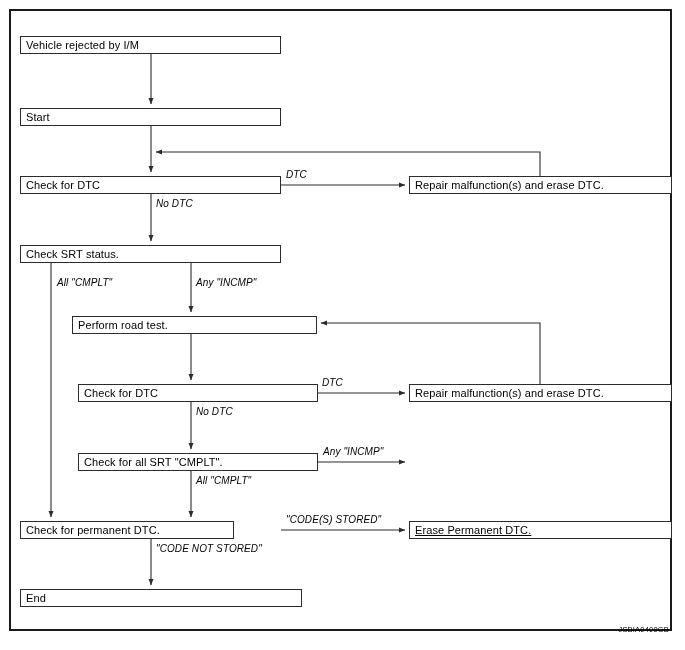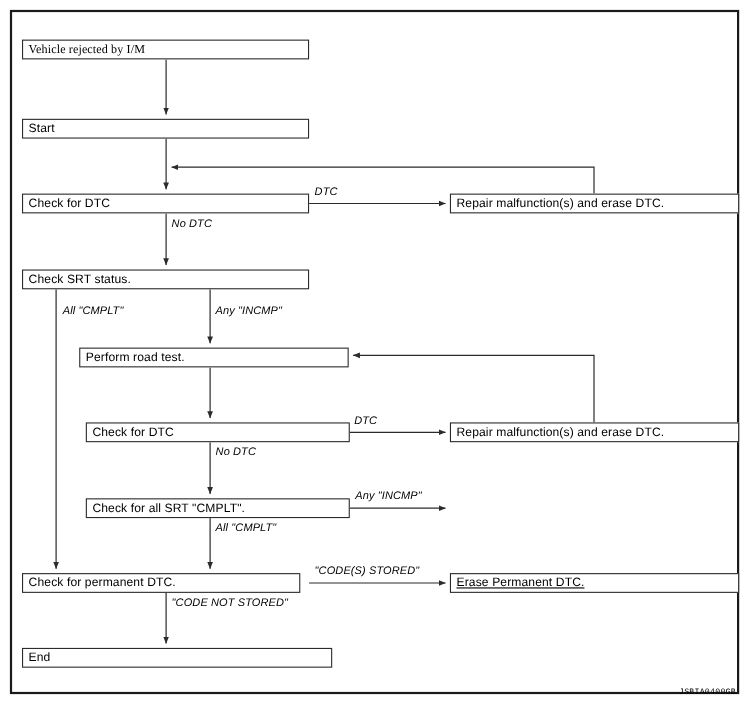--- a/index.html
+++ b/index.html
@@ -57,21 +57,21 @@
     letter-spacing: 0.1px;
     font-style: italic;
   }
   .ref-code {
     position: absolute;
     right: 16px;
     bottom: 16px;
     font-size: 7.5px;
     color: #000000;
     letter-spacing: 0.2px;
-    font-family: Liberation Mono, monospace;
+    font-family: Liberation Sans, sans-serif;
   }
 </style>
 </head>
 <body>
 
 <div id="page">
 
   <div id="frame"></div>
 
   <svg id="wires" viewBox="0 0 685 650" xmlns="http://www.w3.org/2000/svg">
@@ -107,21 +107,21 @@
       <path d="M318,462 L405,462" marker-end="url(#arrow)"></path>
 
       <path d="M191,471 L191,517" marker-end="url(#arrow)"></path>
 
       <path d="M281,530 L405,530" marker-end="url(#arrow)"></path>
 
       <path d="M151,539 L151,585" marker-end="url(#arrow)"></path>
     </g>
   </svg>
 
-  <div class="node" style="left: 20px; top: 36px; width: 261px; height: 18px; font-family: Liberation Serif, serif;">
+  <div class="node" style="left: 20px; top: 36px; width: 261px; height: 18px;">
     <span>Vehicle rejected by I/M</span>
   </div>
   <div class="node" style="left: 20px; top: 108px; width: 261px; height: 18px; align-items: center;">
     <span>Start</span>
   </div>
   <div class="node" style="left: 20px; top: 176px; width: 261px; height: 18px;">
     <span>Check for DTC</span>
   </div>
   <div class="node" style="left: 409px; top: 176px; width: 263px; height: 18px;">
     <span>Repair malfunction(s) and erase DTC.</span>
@@ -134,21 +134,21 @@
   </div>
   <div class="node" style="left: 78px; top: 384px; width: 240px; height: 18px;">
     <span>Check for DTC</span>
   </div>
   <div class="node" style="left: 409px; top: 384px; width: 263px; height: 18px;">
     <span>Repair malfunction(s) and erase DTC.</span>
   </div>
   <div class="node" style="left: 78px; top: 453px; width: 240px; height: 18px;">
     <span>Check for all SRT "CMPLT".</span>
   </div>
-  <div class="node" style="left: 20px; top: 521px; width: 253px; height: 18px;">
+  <div class="node" style="left: 20px; top: 521px; width: 214px; height: 18px;">
     <span>Check for permanent DTC.</span>
   </div>
   <div class="node" style="left: 409px; top: 521px; width: 263px; height: 18px; text-decoration: underline;">
     <span>Erase Permanent DTC.</span>
   </div>
   <div class="node" style="left: 20px; top: 589px; width: 282px; height: 18px;">
     <span>End</span>
   </div>
 
   <div class="edge-label" style="left: 286px; top: 170px;">DTC</div>

